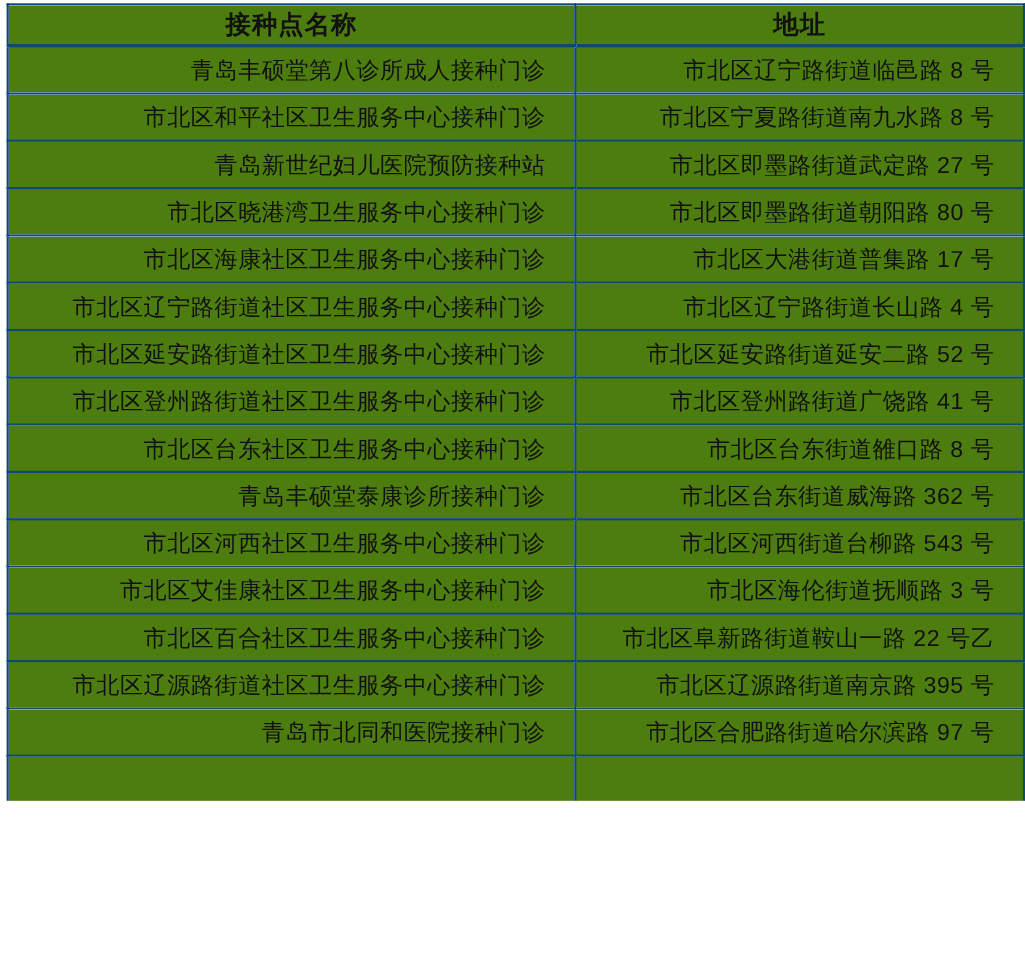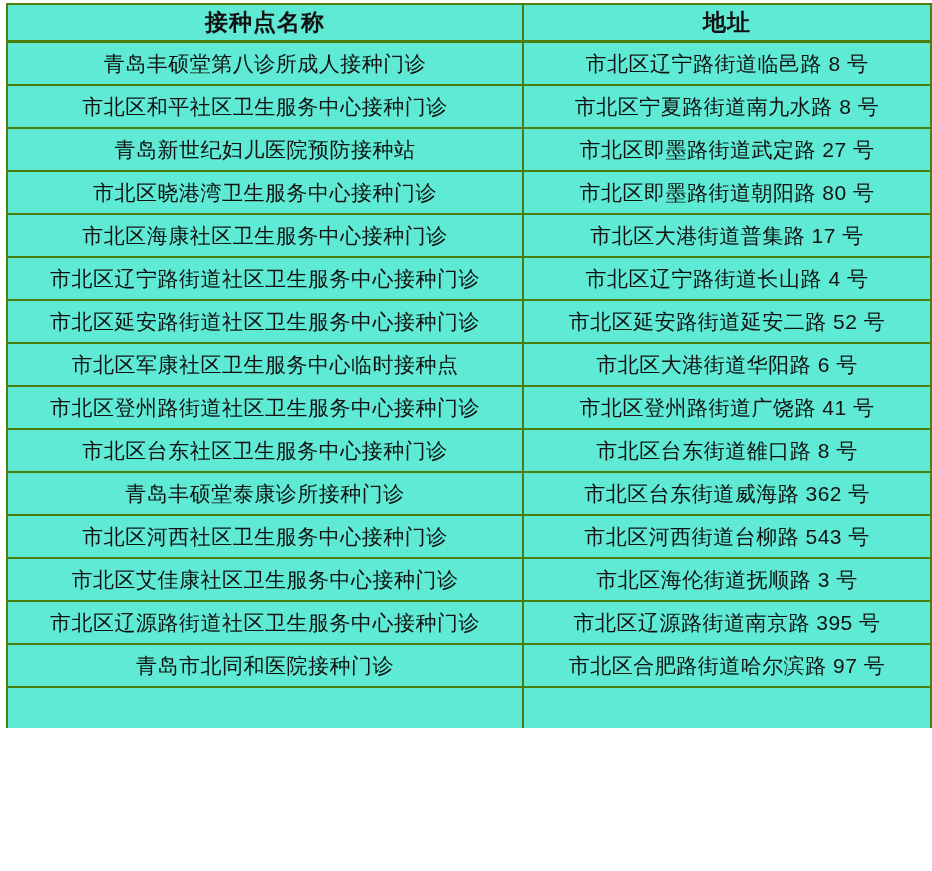--- a/index.html
+++ b/index.html
@@ -19,38 +19,38 @@
     position: absolute;
     left: 6px;
     top: 3px;
     width: 916px;
     border-collapse: collapse;
     table-layout: fixed;
     color: #111111;
   }
   table.sites th,
   table.sites td {
-    border: 2px solid #4d7c0f;
-    background: #5eead4;
+    border: 2px solid #0c4a6e;
+    background: #4d7c0f;
     overflow: hidden;
     white-space: nowrap;
   }
   table.sites th {
     height: 33px;
     font-size: 23px;
     font-weight: bold;
     text-align: center;
     letter-spacing: 1px;
     border-bottom-width: 3px;
   }
   table.sites td {
     height: 41px;
     font-size: 21px;
-    padding: 0 10px;
-    text-align: center;
+    padding: 0 26px;
+    text-align: right;
     letter-spacing: 0.5px;
   }
   .col-name  { width: 512px; }
   .col-addr  { width: 404px; }
   tr.partial td {
     height: 40px;
     border-bottom: none;
   }
 </style>
 </head>
@@ -87,44 +87,44 @@
         </tr>
         <tr>
           <td class="col-name">市北区辽宁路街道社区卫生服务中心接种门诊</td>
           <td class="col-addr">市北区辽宁路街道长山路 4 号</td>
         </tr>
         <tr>
           <td class="col-name">市北区延安路街道社区卫生服务中心接种门诊</td>
           <td class="col-addr">市北区延安路街道延安二路 52 号</td>
         </tr>
         <tr>
-          <td class="col-name">市北区军康社区卫生服务中心临时接种点</td>
-          <td class="col-addr">市北区大港街道华阳路 6 号</td>
-        </tr>
-        <tr>
           <td class="col-name">市北区登州路街道社区卫生服务中心接种门诊</td>
           <td class="col-addr">市北区登州路街道广饶路 41 号</td>
         </tr>
         <tr>
           <td class="col-name">市北区台东社区卫生服务中心接种门诊</td>
           <td class="col-addr">市北区台东街道雒口路 8 号</td>
         </tr>
         <tr>
           <td class="col-name">青岛丰硕堂泰康诊所接种门诊</td>
           <td class="col-addr">市北区台东街道威海路 362 号</td>
         </tr>
         <tr>
           <td class="col-name">市北区河西社区卫生服务中心接种门诊</td>
           <td class="col-addr">市北区河西街道台柳路 543 号</td>
         </tr>
         <tr>
           <td class="col-name">市北区艾佳康社区卫生服务中心接种门诊</td>
           <td class="col-addr">市北区海伦街道抚顺路 3 号</td>
         </tr>
         <tr>
+          <td class="col-name">市北区百合社区卫生服务中心接种门诊</td>
+          <td class="col-addr">市北区阜新路街道鞍山一路 22 号乙</td>
+        </tr>
+        <tr>
           <td class="col-name">市北区辽源路街道社区卫生服务中心接种门诊</td>
           <td class="col-addr">市北区辽源路街道南京路 395 号</td>
         </tr>
         <tr>
           <td class="col-name">青岛市北同和医院接种门诊</td>
           <td class="col-addr">市北区合肥路街道哈尔滨路 97 号</td>
         </tr>
         <tr class="partial">
           <td class="col-name"></td>
           <td class="col-addr"></td>

